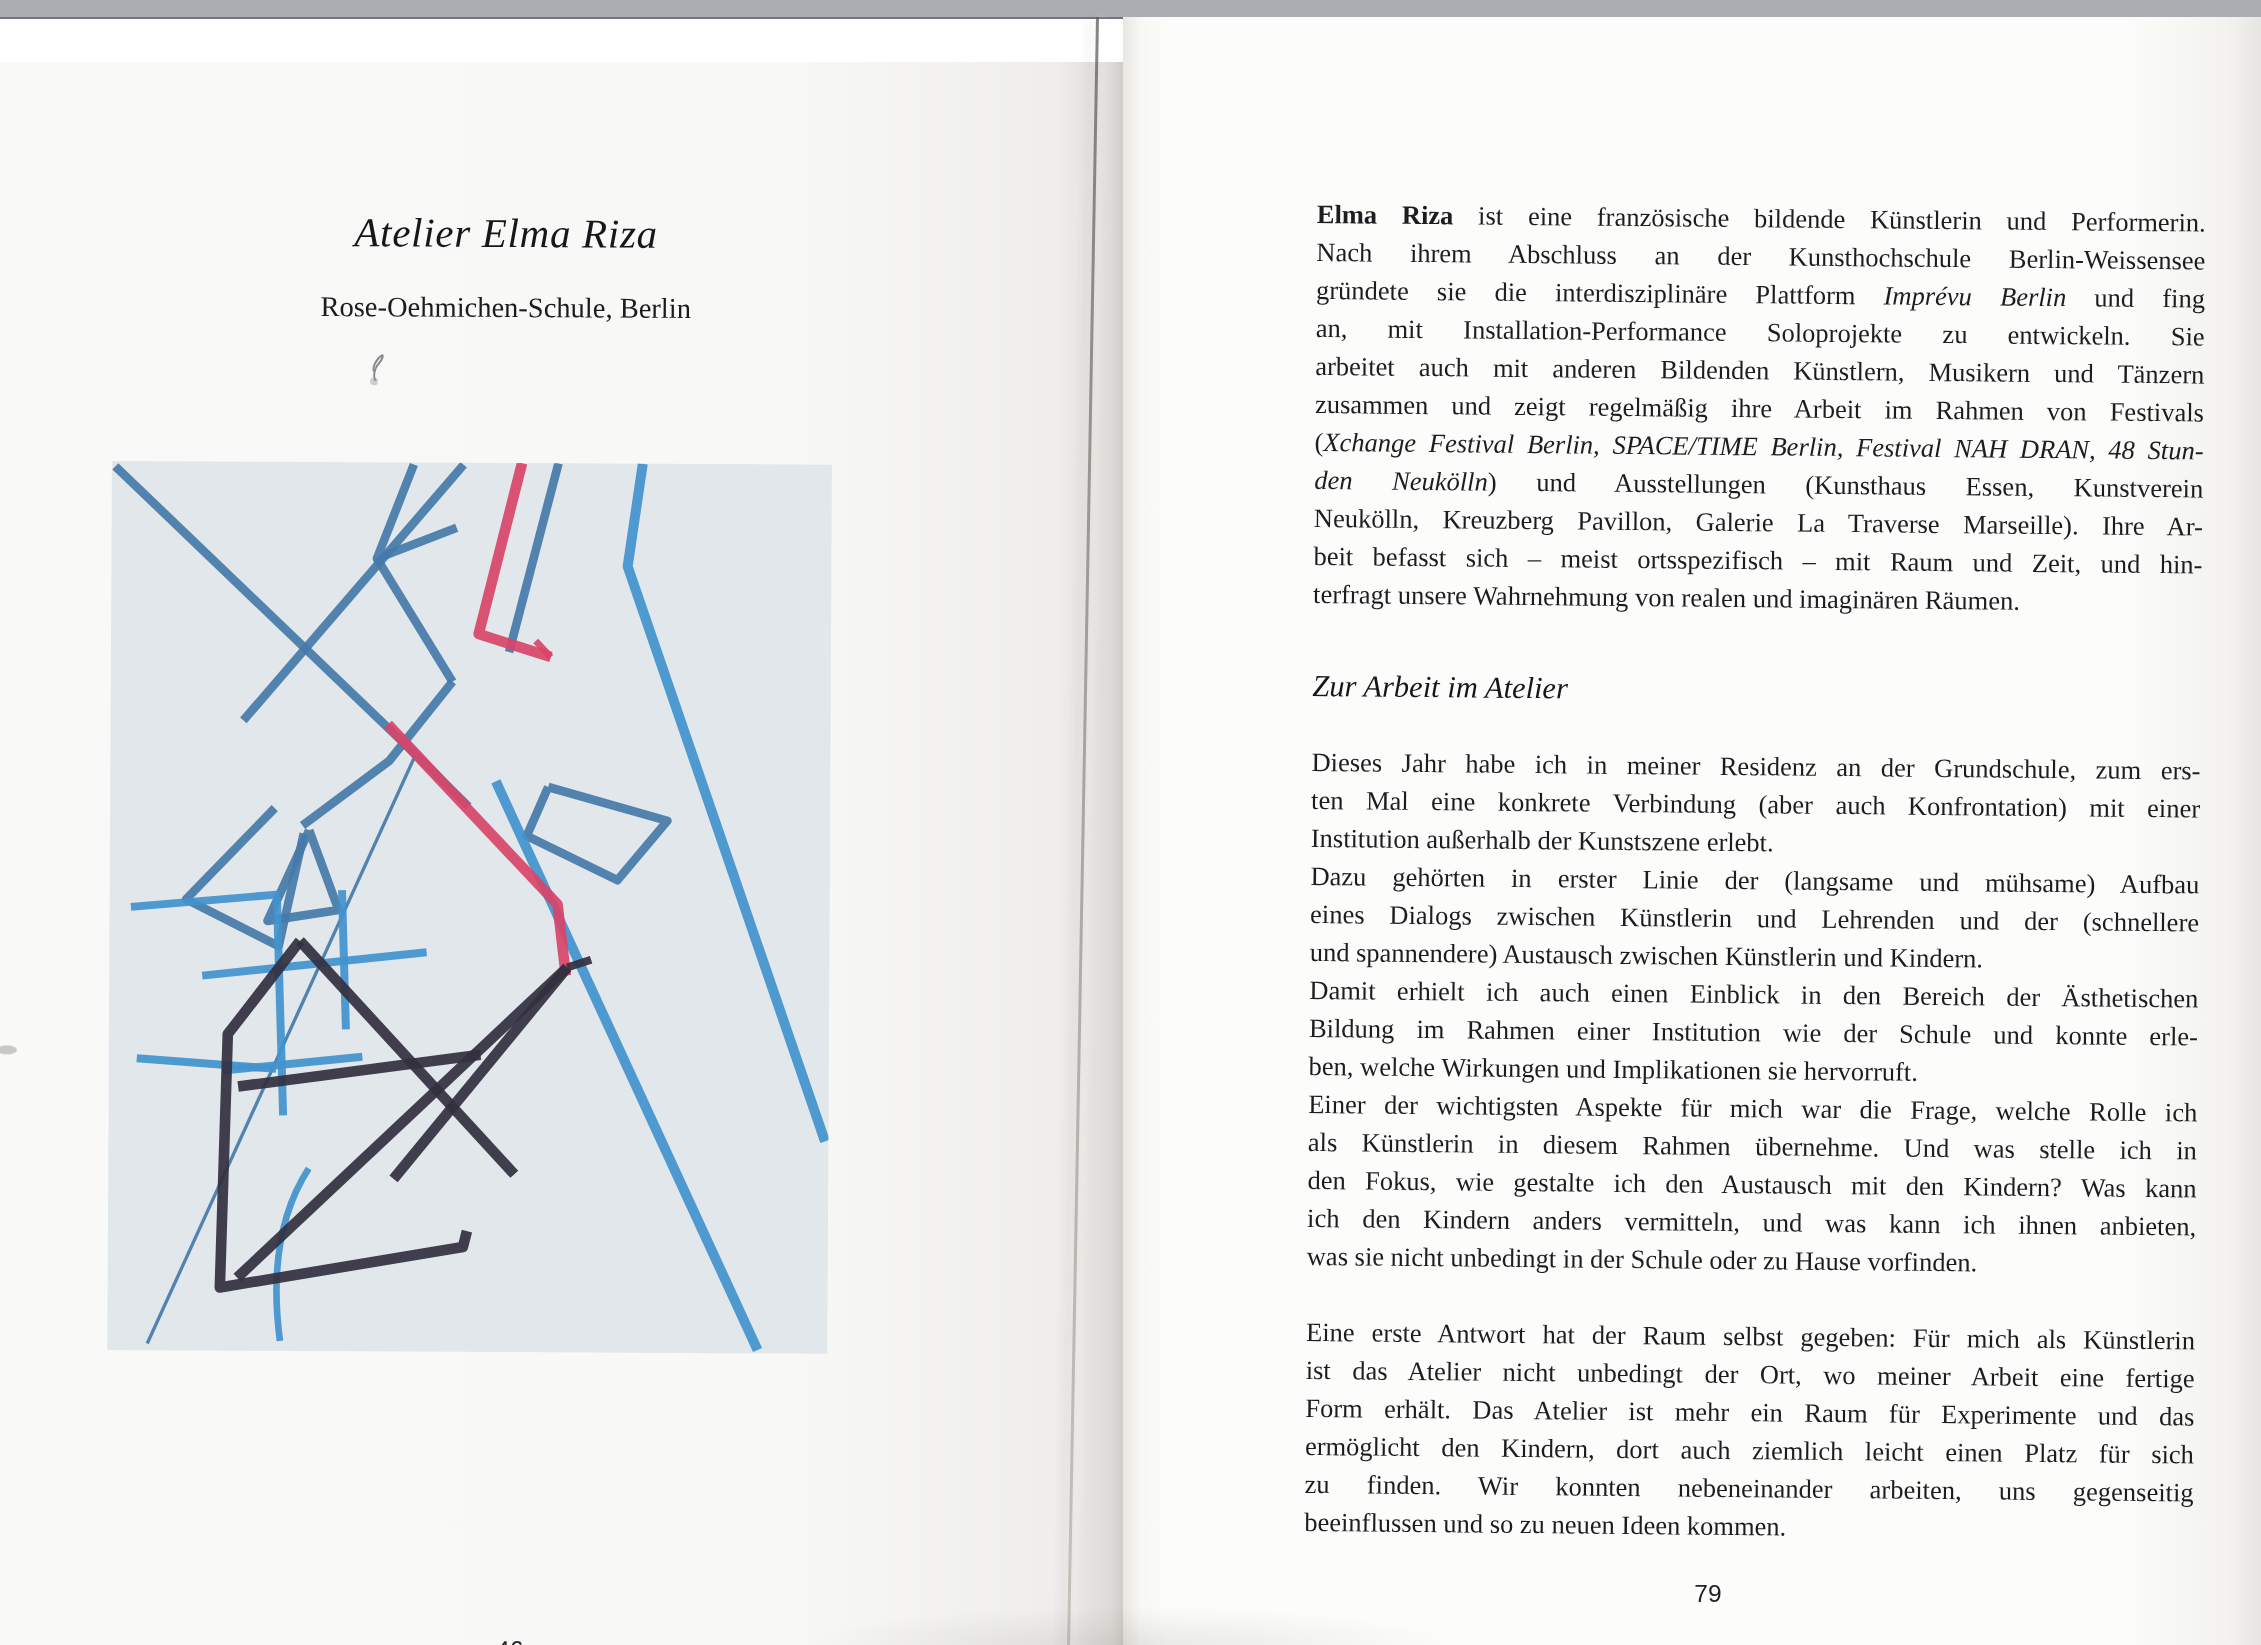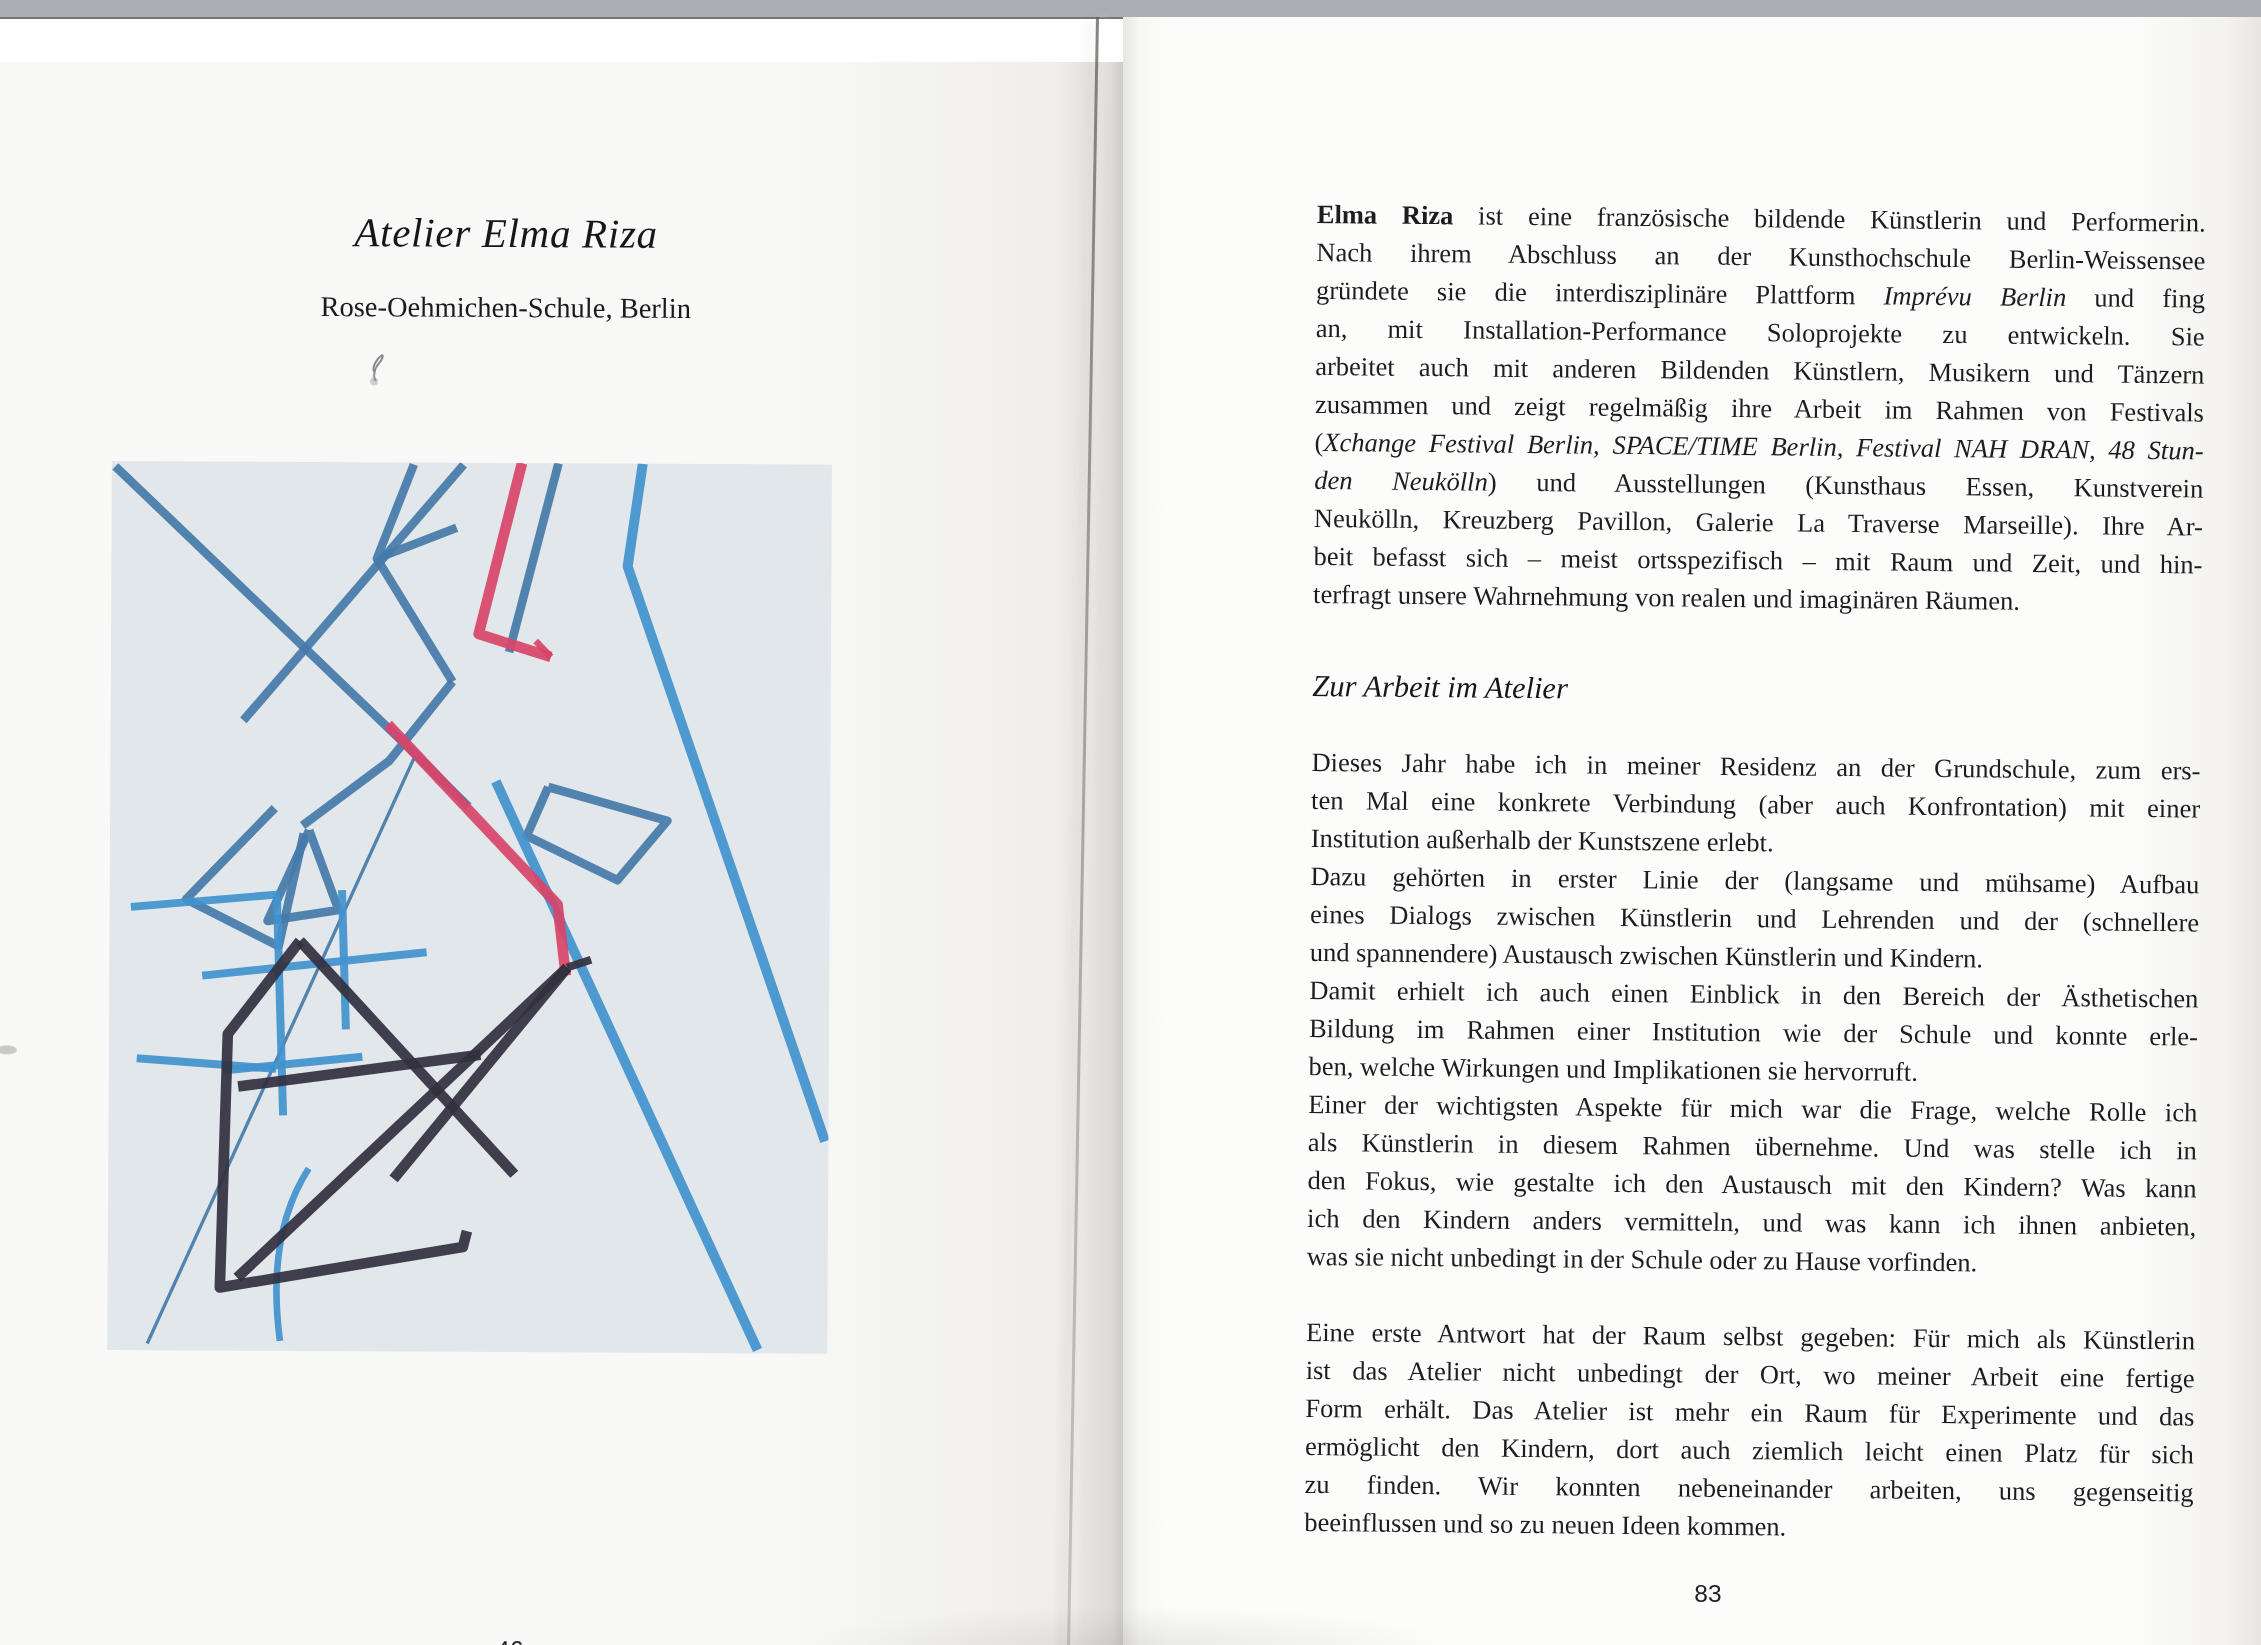--- a/index.html
+++ b/index.html
@@ -145,19 +145,19 @@
       </div>
     <div id="body-paragraph-2">
         <div class="t-line"><span>Eine erste Antwort hat der Raum selbst gegeben: Für mich als Künstlerin</span></div>
         <div class="t-line"><span>ist das Atelier nicht unbedingt der Ort, wo meiner Arbeit eine fertige</span></div>
         <div class="t-line"><span>Form erhält. Das Atelier ist mehr ein Raum für Experimente und das</span></div>
         <div class="t-line"><span>ermöglicht den Kindern, dort auch ziemlich leicht einen Platz für sich</span></div>
         <div class="t-line"><span>zu finden. Wir konnten nebeneinander arbeiten, uns gegenseitig</span></div>
         <div class="t-line end"><span>beeinflussen und so zu neuen Ideen kommen.</span></div>
       </div>
   </div>
-  <div id="page-number-right" class="page-number">83</div>
+  <div id="page-number-right" class="page-number">79</div>
 
   <div id="gutter-crease"></div>
   <div id="bottom-shade"></div>
 
 </div>
 
 
 </body></html>

